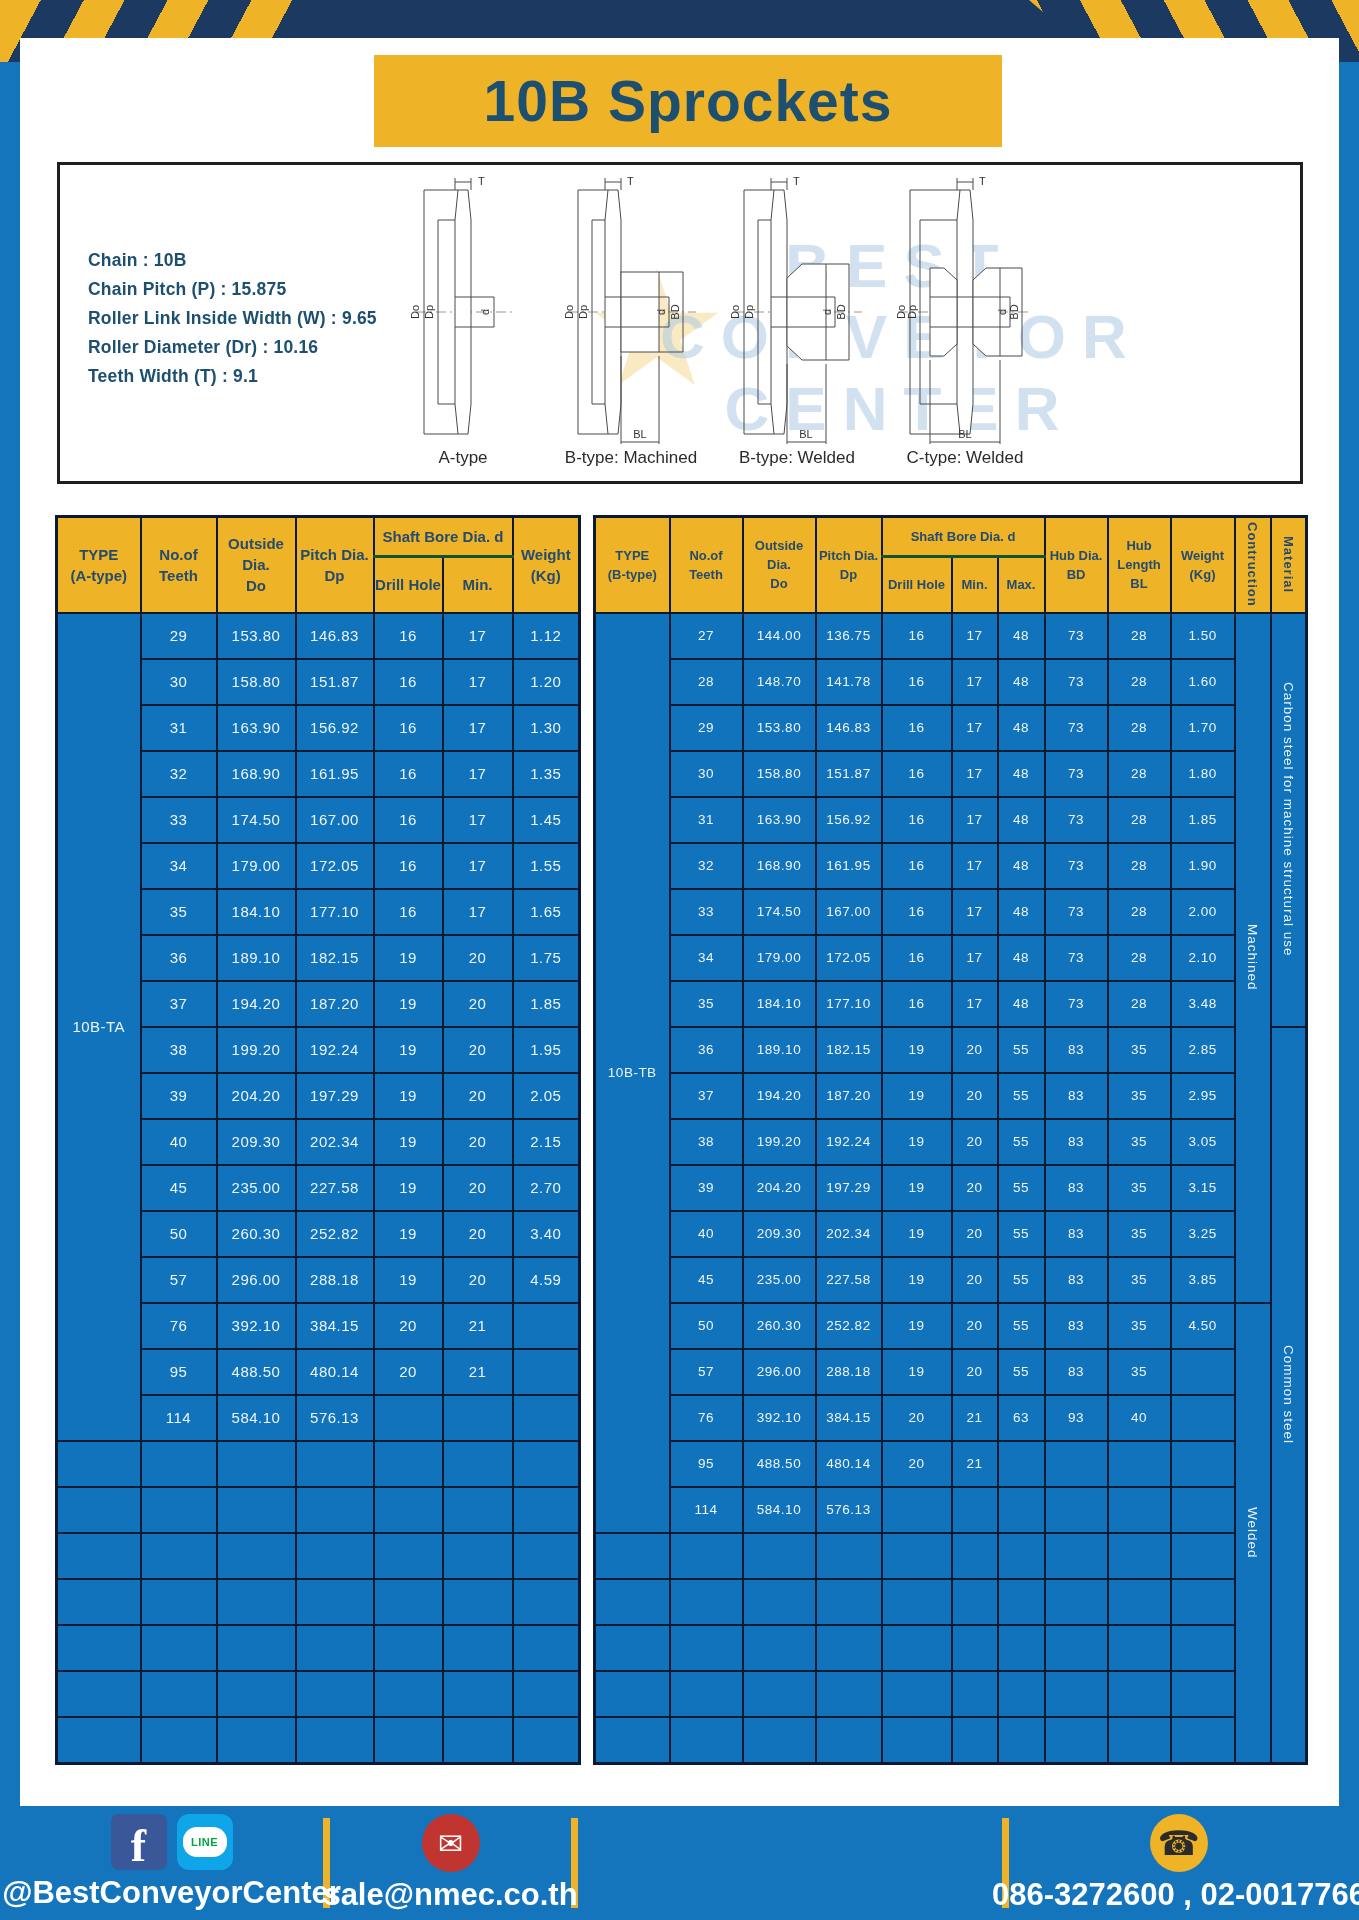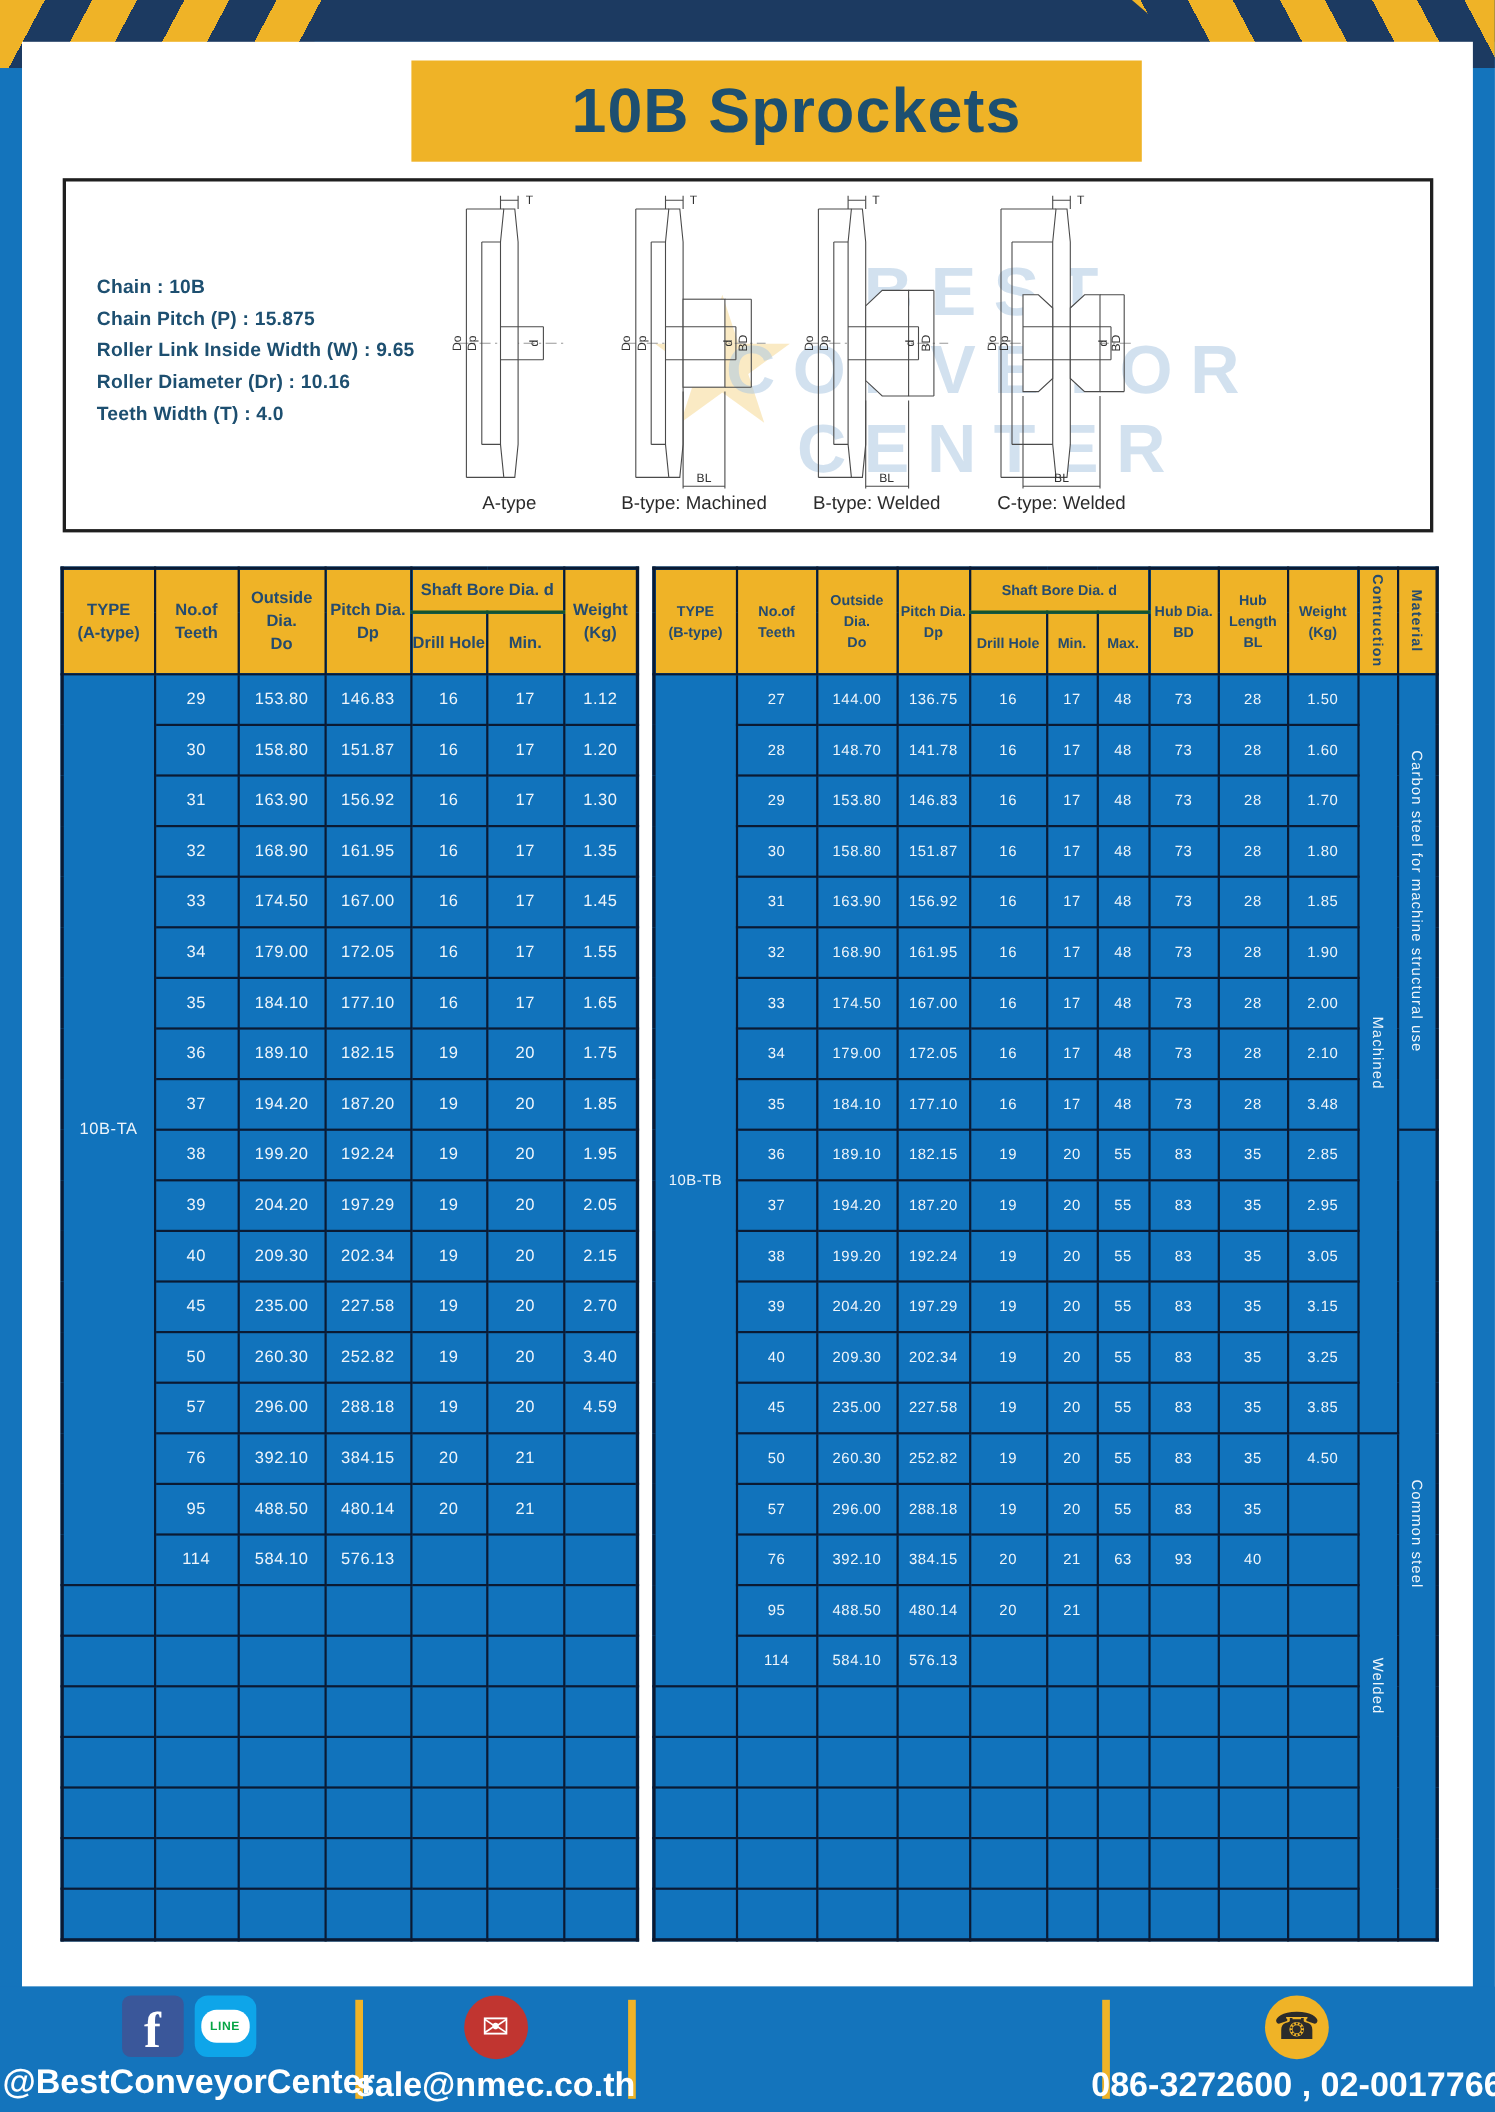--- a/index.html
+++ b/index.html
@@ -8,21 +8,21 @@
   .white-area{position:absolute;left:20px;top:38px;width:1319px;height:1768px;background:#ffffff;}
   
   .top-bar{position:absolute;left:0;top:0;width:1359px;height:38px;background:#1c3a61;}
   .hz{position:absolute;top:0;width:330px;height:62px;}
   .hz-left{left:0;background:repeating-linear-gradient(118deg,#efb327 0 36px,#1c3a61 36px 74px);
            clip-path:polygon(0 0,100% 0,78% 100%,0 100%);}
   .hz-right{right:0;background:repeating-linear-gradient(62deg,#efb327 0 36px,#1c3a61 36px 74px);
            clip-path:polygon(0 0,100% 0,100% 100%,22% 100%);}
   
   .title-banner{position:absolute;left:374px;top:55px;width:628px;height:92px;background:#efb327;
-                display:flex;align-items:center;justify-content:center;padding-left:36px;}
+                display:flex;align-items:center;justify-content:center;}
   .title-banner span{font-size:57px;font-weight:bold;color:#1d4f70;letter-spacing:1px;}
   
   .diagram-panel{position:absolute;left:57px;top:162px;width:1246px;height:322px;background:#fff;
                  border:3px solid #1f1f1f;box-sizing:border-box;}
   .specs{position:absolute;left:88px;top:250px;display:flex;flex-direction:column;gap:8px;z-index:3;}
   .spec-line{font-size:17.5px;font-weight:bold;color:#1d4f70;letter-spacing:0.2px;}
   .watermark{position:absolute;left:660px;top:230px;width:480px;text-align:center;z-index:1;}
   .wline{font-size:62px;font-weight:bold;color:rgba(173,200,226,0.55);letter-spacing:16px;line-height:1.15;}
   .wm-star{position:absolute;left:585px;top:235px;font-size:160px;color:rgba(240,184,60,0.30);z-index:1;}
   .drawing{position:absolute;top:176px;width:150px;height:272px;z-index:2;}
@@ -93,21 +93,21 @@
   <div class="wline">BEST</div>
   <div class="wline">CONVEYOR</div>
   <div class="wline">CENTER</div>
 </div>
 
 <div class="specs">
   <div class="spec-line">Chain  :  10B</div>
   <div class="spec-line">Chain Pitch (P)  :  15.875</div>
   <div class="spec-line">Roller Link Inside Width (W) : 9.65</div>
   <div class="spec-line">Roller Diameter (Dr)  :  10.16</div>
-  <div class="spec-line">Teeth Width (T)  :  4.0</div>
+  <div class="spec-line">Teeth Width (T)  :  9.1</div>
 </div>
 
 <svg class="drawing" style="left:388px" viewBox="0 0 150 272">
   <line class="cl" x1="28" y1="136" x2="128" y2="136"></line>
   <polygon class="plate" points="70,14 80,14 83,44 83,228 80,258 70,258 67,228 67,44"></polygon>
   <line x1="67" y1="121" x2="83" y2="121"></line>
     <line x1="67" y1="151" x2="83" y2="151"></line>
   <line x1="36" y1="14" x2="36" y2="258"></line>
     <line x1="36" y1="14" x2="70" y2="14"></line>
     <line x1="36" y1="258" x2="70" y2="258"></line>

